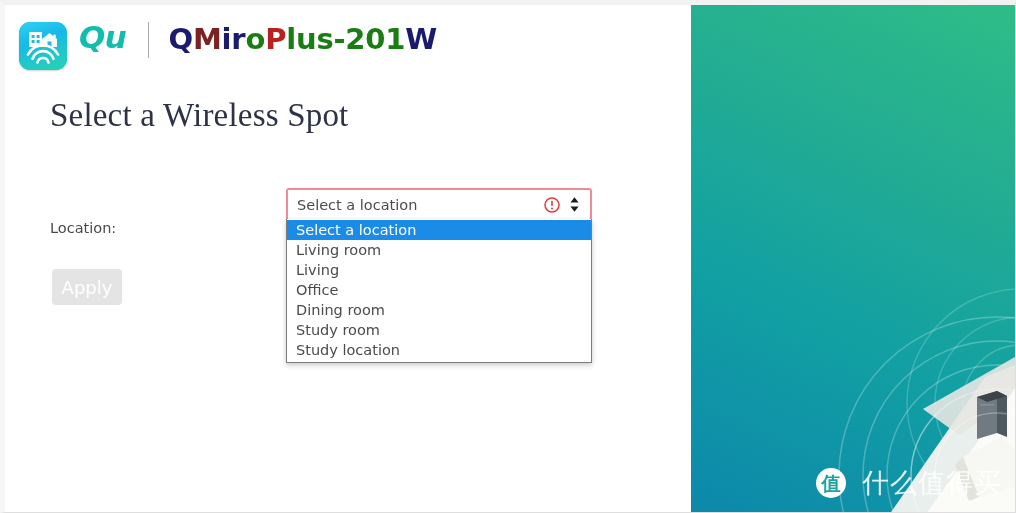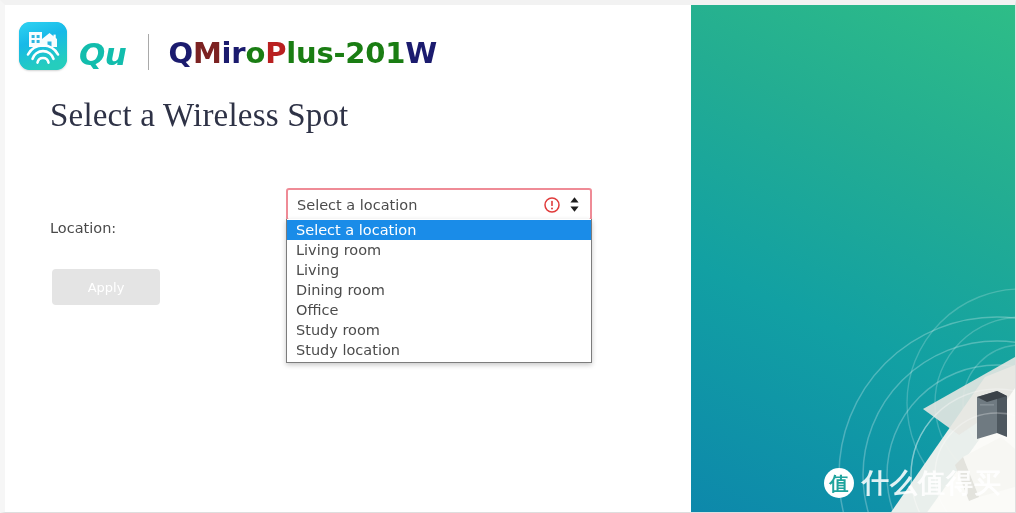--- a/index.html
+++ b/index.html
@@ -30,21 +30,21 @@
     height: 100%;
     background: #ffffff;
   }
 
   
   .brand-row {
     position: absolute;
     left: 14px;
     top: 17px;
     display: flex;
-    align-items: flex-end;
+    align-items: flex-start;
     height: 48px;
   }
 
   .app-logo {
     width: 48px; height: 48px;
     border-radius: 11px;
     background: linear-gradient(150deg, #24c8e8 0%, #13b5e0 40%, #1ec9c0 100%);
     position: relative;
     overflow: hidden;
     flex: 0 0 auto;
@@ -176,27 +176,27 @@
   .option.selected {
     background: #1a8ce8;
     color: #ffffff;
   }
 
   
   .apply-btn {
     position: absolute;
     left: 47px;
     top: 264px;
-    width: 108px;
+    width: 70px;
     height: 36px;
     border: none;
     border-radius: 4px;
     background: #e4e4e4;
     color: #ffffff;
-    font-size: 13px;
+    font-size: 18px;
     font-family: inherit;
     cursor: default;
   }
 
   
   .right-panel {
     position: absolute;
     right: 0; top: 0;
     width: 324px;
     height: 100%;
@@ -219,23 +219,23 @@
     border-radius: 50%;
     background: #ffffff;
     color: #1fa39d;
     font-size: 19px;
     line-height: 30px;
     text-align: center;
     font-weight: 700;
     flex: 0 0 auto;
   }
   .wm-text {
-    margin-left: 8px;
+    margin-left: 16px;
     font-size: 27px;
-    font-weight: 700;
+    font-weight: 400;
     color: rgba(255,255,255,.88);
     letter-spacing: 1px;
     white-space: nowrap;
   }
 </style>
 </head>
 <body>
 
 <div class="window">
 
@@ -298,22 +298,22 @@
           <svg class="stepper-icon" viewBox="0 0 11 17" xmlns="http://www.w3.org/2000/svg">
             <path d="M5.5 1.2 L9.6 6.4 L1.4 6.4 Z" fill="#1d1d1d"></path>
             <path d="M5.5 15.8 L1.4 10.6 L9.6 10.6 Z" fill="#1d1d1d"></path>
           </svg>
         </div>
 
         <div class="dropdown">
           <div class="option selected">Select a location</div>
           <div class="option">Living room</div>
           <div class="option">Living</div>
+          <div class="option">Office</div>
           <div class="option">Dining room</div>
-          <div class="option">Office</div>
           <div class="option">Study room</div>
           <div class="option">Study location</div>
         </div>
 
       </div>
     </div>
 
     <button class="apply-btn" disabled="">Apply</button>
   </div>
 

